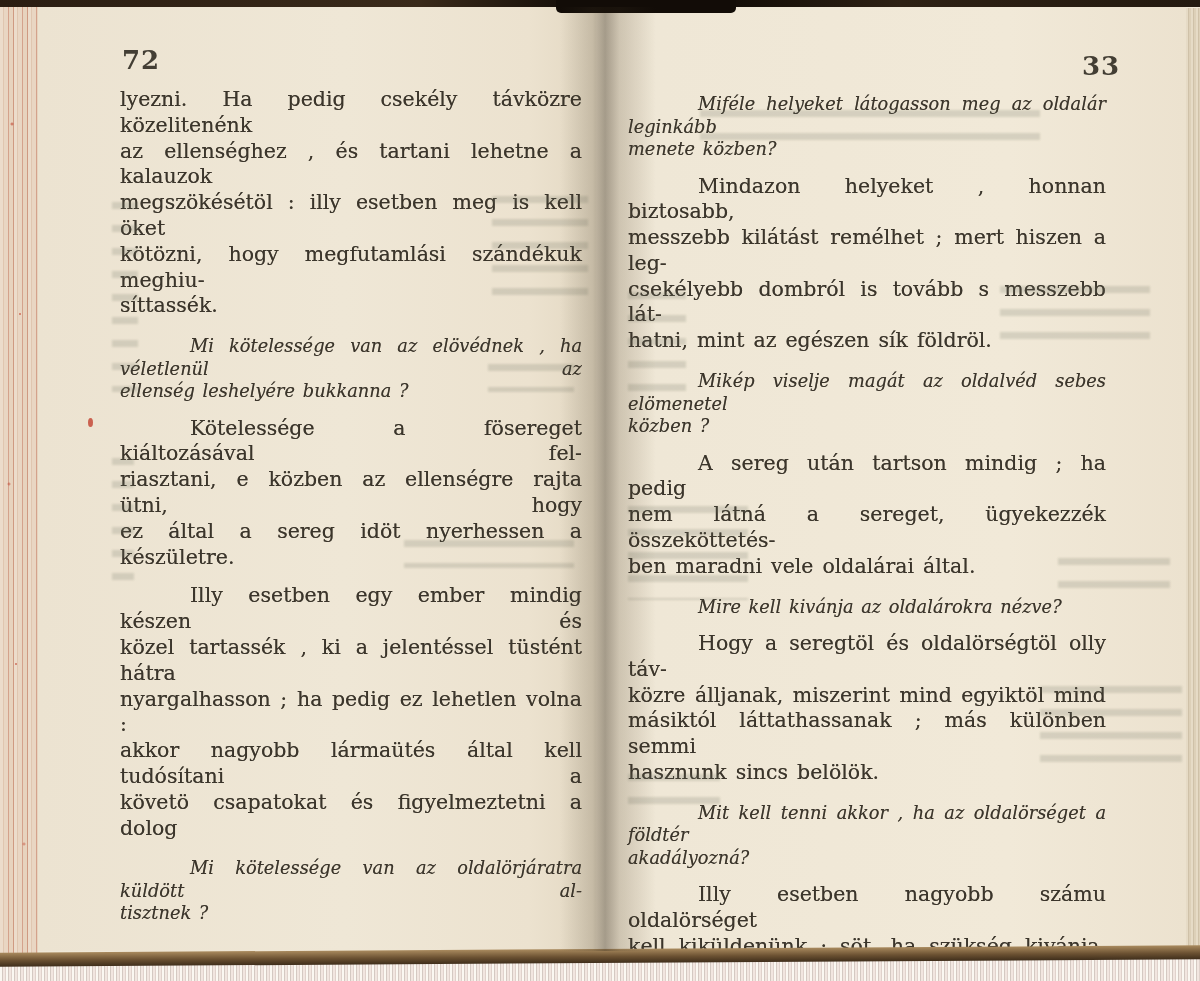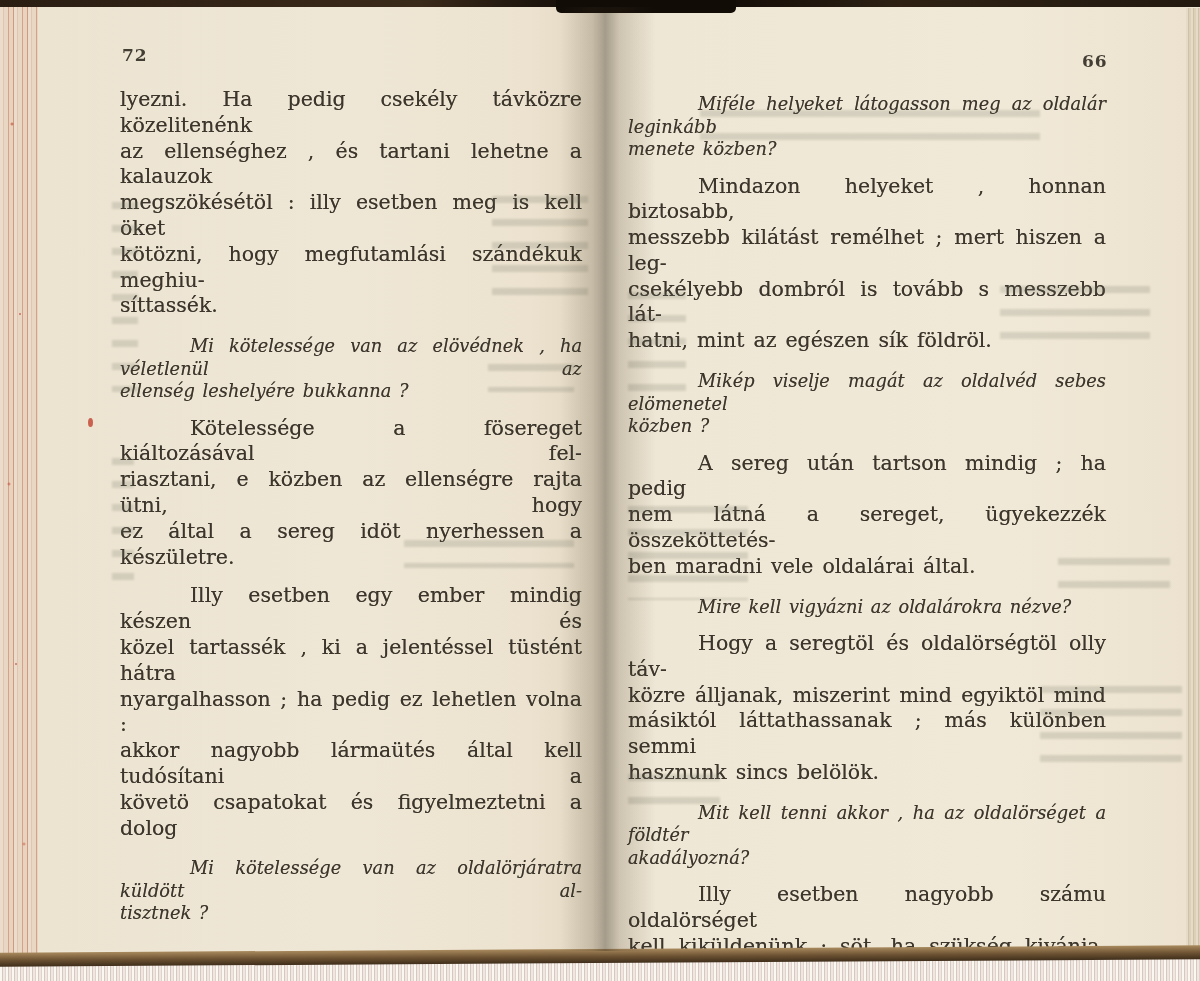--- a/index.html
+++ b/index.html
@@ -29,21 +29,21 @@
     background:repeating-linear-gradient(90deg,#fbf8f2 0 2px,#d4c9c2 2px 3px,#f2e6e0 3px 5px,#e0d2cc 5px 6px);}
 
   
   .page{position:absolute;top:7px;height:944px;}
   .page-left{left:38px;width:558px;background:linear-gradient(90deg,#ece3d1 0%,#efe7d6 55%,#ece2cf 88%,#e2d7c1 100%);}
   .page-right{left:596px;width:590px;background:linear-gradient(90deg,#e5dac5 0%,#efe7d6 10%,#f1e9d8 70%,#ece2cf 100%);}
   .gutter{position:absolute;left:560px;top:7px;width:96px;height:944px;pointer-events:none;z-index:5;
     background:linear-gradient(90deg,rgba(66,55,38,0) 0%,rgba(66,55,38,.18) 34%,rgba(38,30,18,.34) 47%,rgba(66,55,38,.16) 62%,rgba(66,55,38,0) 100%);}
 
   
-  .pagenum{position:absolute;font-weight:bold;font-size:17px;color:#433e34;letter-spacing:1px;}
+  .pagenum{position:absolute;font-weight:bold;font-size:26px;color:#433e34;letter-spacing:1px;}
   .pagenum-left{left:84px;top:38px;}
   .pagenum-right{left:486px;top:44px;}
   .text-col{position:absolute;color:#3b352b;}
   #col-left{left:82px;top:80px;width:462px;}
   #col-right{left:32px;top:86px;width:478px;}
 
   .block{margin-top:13px;}
   .block:first-child{margin-top:0;}
   .line{font-size:20.5px;line-height:25.8px;text-align:justify;text-align-last:justify;
     text-shadow:0 0 0.6px rgba(52,47,38,.65);word-spacing:2.5px;}
@@ -91,21 +91,21 @@
           <div class="line">követö  csapatokat  és  figyelmeztetni  a  dolog</div>
         </div>
         <div class="block question">
           <div class="line first">Mi kötelessége  van  az  oldalörjáratra  küldött  al-</div>
           <div class="line">tisztnek ?</div>
         </div>
       </div>
   </div>
 
   <div class="page page-right">
-    <div class="pagenum pagenum-right">66</div>
+    <div class="pagenum pagenum-right">33</div>
     <div class="text-col" id="col-right">
         <div class="block question">
           <div class="line first">Miféle  helyeket  látogasson  meg  az  oldalár  leginkább</div>
           <div class="line">menete közben?</div>
         </div>
         <div class="block body">
           <div class="line first">Mindazon  helyeket ,   honnan   biztosabb,</div>
           <div class="line">messzebb  kilátást  remélhet ;  mert hiszen  a  leg-</div>
           <div class="line">csekélyebb  dombról  is  tovább  s  messzebb  lát-</div>
           <div class="line">hatni,  mint az  egészen  sík  földröl.</div>
@@ -113,21 +113,21 @@
         <div class="block question">
           <div class="line first">Mikép  viselje  magát  az  oldalvéd  sebes  elömenetel</div>
           <div class="line">közben ?</div>
         </div>
         <div class="block body">
           <div class="line first">A  sereg  után  tartson  mindig ;  ha  pedig</div>
           <div class="line">nem látná a sereget, ügyekezzék összeköttetés-</div>
           <div class="line">ben maradni vele oldalárai által.</div>
         </div>
         <div class="block question">
-          <div class="line first">Mire kell vigyázni az oldalárokra nézve?</div>
+          <div class="line first">Mire kell kivánja az oldalárokra nézve?</div>
         </div>
         <div class="block body">
           <div class="line first">Hogy a seregtöl és oldalörségtöl olly táv-</div>
           <div class="line">közre  álljanak,  miszerint  mind  egyiktöl  mind</div>
           <div class="line">másiktól  láttathassanak ;   más  különben  semmi</div>
           <div class="line">hasznunk sincs belölök.</div>
         </div>
         <div class="block question">
           <div class="line first">Mit kell tenni akkor , ha  az  oldalörséget  a  földtér</div>
           <div class="line">akadályozná?</div>

